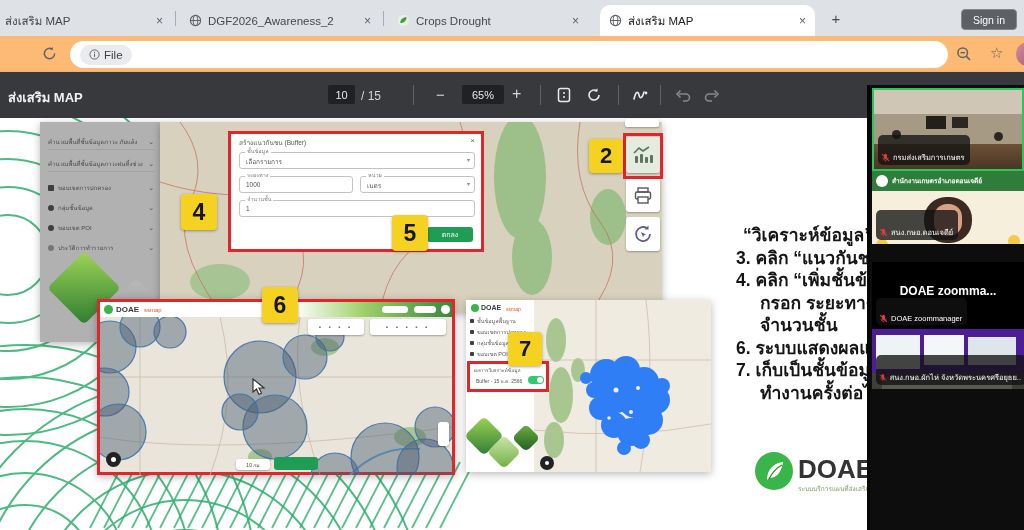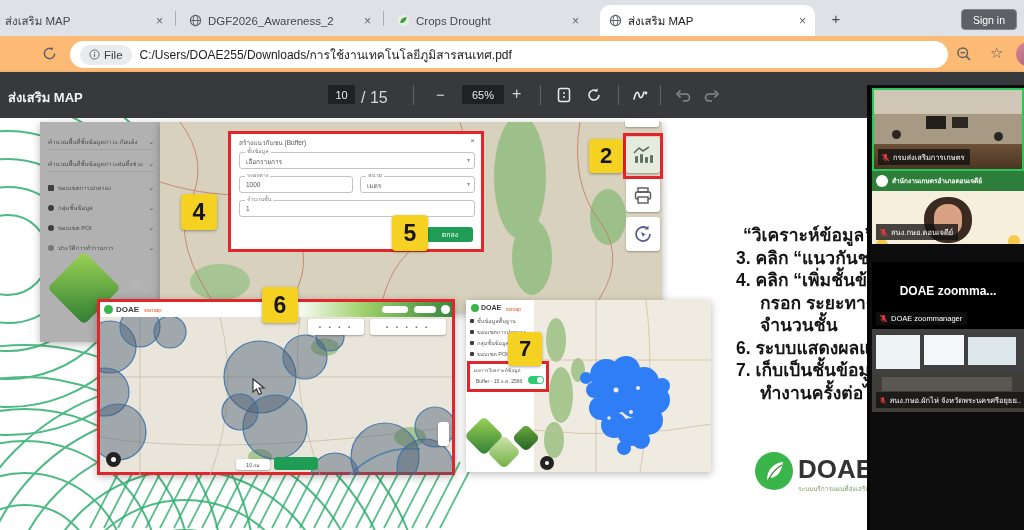--- a/index.html
+++ b/index.html
@@ -15,21 +15,21 @@
   .tabsep{top:11px;width:1px;height:15px;background:#a8adb3}
   .toolbar{left:0;top:36px;width:1024px;height:36px;background:#fdba74}
   .omni{left:70px;top:5px;width:878px;height:27px;background:#fff;border-radius:14px;display:flex;align-items:center;padding:0 10px;box-sizing:border-box;gap:8px}
   .chip{background:#e9ebee;border-radius:10px;height:20px;display:flex;align-items:center;gap:4px;padding:0 9px;font-size:11.5px;color:#3c4043}
   .urltxt{font-size:12px;color:#202124;white-space:nowrap}
   .signin{top:9px;left:961px;width:54px;height:19px;background:#5d6166;color:#fff;font-size:10.5px;border-radius:4px;display:flex;align-items:center;justify-content:center;border:1px solid #83878c}
   
   .pdfbar{left:0;top:72px;width:1024px;height:46px;background:#38393d;color:#e8eaed;box-shadow:0 2px 4px rgba(0,0,0,.4)}
   .pdftitle{left:8px;top:15px;font-size:13px;font-weight:bold;color:#f1f3f4;white-space:nowrap}
   .darkbox{background:#202124;border-radius:2px;color:#e8eaed;font-size:11px;display:flex;align-items:center;justify-content:center}
-  .pdftxt{font-size:16px;color:#d5d7da}
+  .pdftxt{font-size:12px;color:#d5d7da}
   .vsep{width:1px;height:20px;background:#5f6368;top:13px}
   .ticon{top:11px;width:24px;height:24px;display:flex;align-items:center;justify-content:center}
   
   .page{left:0;top:118px;width:1024px;height:412px;background:#fff}
   .badge{background:#f5d222;color:#161616;font-weight:bold;display:flex;align-items:center;justify-content:center;border-radius:4px;box-shadow:0 1px 3px rgba(0,0,0,.35);z-index:8}
   .redbox{border:3px solid #e0262a;box-sizing:border-box}
   .shot{box-shadow:0 2px 8px rgba(0,0,0,.28)}
   .s1row{left:8px;width:106px;height:15px;display:flex;align-items:center;gap:4px;font-size:6px;color:#474747;border-bottom:1px solid #a2a2a2}
   .chev{margin-left:auto;font-size:7px;color:#555}
   .micon{width:6px;height:6px;background:#3e3e3e;border-radius:1px;flex:0 0 auto}
@@ -38,21 +38,21 @@
   .fval{position:absolute;left:6px;top:4px;font-size:6.5px;color:#555}
   .caret{position:absolute;right:4px;top:3px;font-size:6px;color:#888}
   .mapbtn{background:#fff;border-radius:3px;box-shadow:0 1px 2px rgba(0,0,0,.3);display:flex;align-items:center;justify-content:center}
   .diamond{transform:rotate(45deg);border-radius:5px;background:linear-gradient(135deg,#9ed456,#2f7d33);z-index:3}
   .steps{left:736px;top:106px;width:210px;z-index:4}
   .steps div{font-size:17.5px;font-weight:600;color:#151515;line-height:22.5px;white-space:nowrap}
   .ind1{padding-left:7px}.ind2{padding-left:24px}
   
   .zpanel{left:867px;top:85px;width:157px;height:445px;background:#0d0d0d;z-index:50;border-left:3px solid #060606;box-sizing:border-box}
   .vtile{left:2px;width:152px;overflow:hidden;background:#000}
-  .vlabel{position:absolute;left:4px;bottom:4px;background:rgba(18,18,18,.78);color:#fff;font-size:7.5px;padding:2px 5px 2px 3px;border-radius:0;display:flex;align-items:center;gap:3px;max-width:142px;white-space:nowrap;overflow:hidden}
+  .vlabel{position:absolute;left:4px;bottom:4px;background:rgba(18,18,18,.78);color:#fff;font-size:7.5px;padding:16px 5px 2px 3px;border-radius:5px;display:flex;align-items:center;gap:3px;max-width:142px;white-space:nowrap;overflow:hidden}
   .toggle{width:16px;height:8px;border-radius:4px;background:#2ecc71;position:relative}
   .toggle::after{content:"";position:absolute;right:1px;top:1px;width:6px;height:6px;border-radius:3px;background:#fff}
   .tinyglyph{font-size:6px;color:#6b6b6b;letter-spacing:3px}
 </style>
 </head>
 <body>
 
 <div id="root">
 
   <div class="abs tabstrip">
@@ -102,21 +102,20 @@
     </div>
     <div class="abs omni">
       <div class="chip">
         <svg width="11" height="11" viewBox="0 0 16 16">
             <circle cx="8" cy="8" r="6.7" fill="none" stroke="#5f6368" stroke-width="1.4"></circle>
             <rect x="7.3" y="7" width="1.5" height="4.4" fill="#5f6368"></rect>
             <rect x="7.3" y="4.2" width="1.5" height="1.6" fill="#5f6368"></rect>
           </svg>
         <span>File</span>
       </div>
-      <span class="urltxt">C:/Users/DOAE255/Downloads/การใช้งานเทคโนโลยีภูมิสารสนเทศ.pdf</span>
     </div>
     <div class="abs" style="left:956px;top:10px">
       <svg width="16" height="16" viewBox="0 0 16 16">
           <circle cx="6.7" cy="6.7" r="4.8" fill="none" stroke="#5f6368" stroke-width="1.5"></circle>
           <path d="M10.4 10.4L14 14" stroke="#5f6368" stroke-width="1.6"></path>
           <path d="M4.5 6.7h4.4" stroke="#5f6368" stroke-width="1.4"></path>
         </svg>
     </div>
     <div class="abs" style="left:990px;top:8px;font-size:15px;color:#5f6368">☆</div>
     <div class="abs" style="left:1016px;top:6px;width:24px;height:24px;border-radius:12px;background:linear-gradient(135deg,#d98a9a,#9a5a78)"></div>
@@ -490,21 +489,21 @@
       <div class="vlabel">
         <svg width="9" height="9" viewBox="0 0 12 12">
             <path d="M6 1a2 2 0 0 1 2 2v3a2 2 0 0 1-4 0V3a2 2 0 0 1 2-2z" fill="#e23b3b"></path>
             <path d="M2.5 6a3.5 3.5 0 0 0 7 0M6 9.5V11" stroke="#e23b3b" fill="none"></path>
             <line x1="1.5" y1="1.5" x2="10.5" y2="10.5" stroke="#e23b3b" stroke-width="1.4"></line>
           </svg>
         <span>DOAE zoommanager</span>
       </div>
     </div>
 
-    <div class="abs vtile" style="top:244px;height:83px;background:#404040">
+    <div class="abs vtile" style="top:244px;height:60px;background:#4c1d95">
       <div class="abs" style="left:4px;top:6px;width:44px;height:34px;background:#eef3f6"></div>
       <div class="abs" style="left:52px;top:6px;width:40px;height:30px;background:#f4f7f9"></div>
       <div class="abs" style="left:96px;top:8px;width:48px;height:28px;background:#dde6ea"></div>
       <div class="abs" style="left:0;top:44px;width:152px;height:39px;background:#3f3e38"></div>
       <div class="abs" style="left:10px;top:48px;width:130px;height:14px;background:#6b6a60;opacity:.6"></div>
       <div class="vlabel">
         <svg width="9" height="9" viewBox="0 0 12 12">
             <path d="M6 1a2 2 0 0 1 2 2v3a2 2 0 0 1-4 0V3a2 2 0 0 1 2-2z" fill="#e23b3b"></path>
             <path d="M2.5 6a3.5 3.5 0 0 0 7 0M6 9.5V11" stroke="#e23b3b" fill="none"></path>
             <line x1="1.5" y1="1.5" x2="10.5" y2="10.5" stroke="#e23b3b" stroke-width="1.4"></line>

